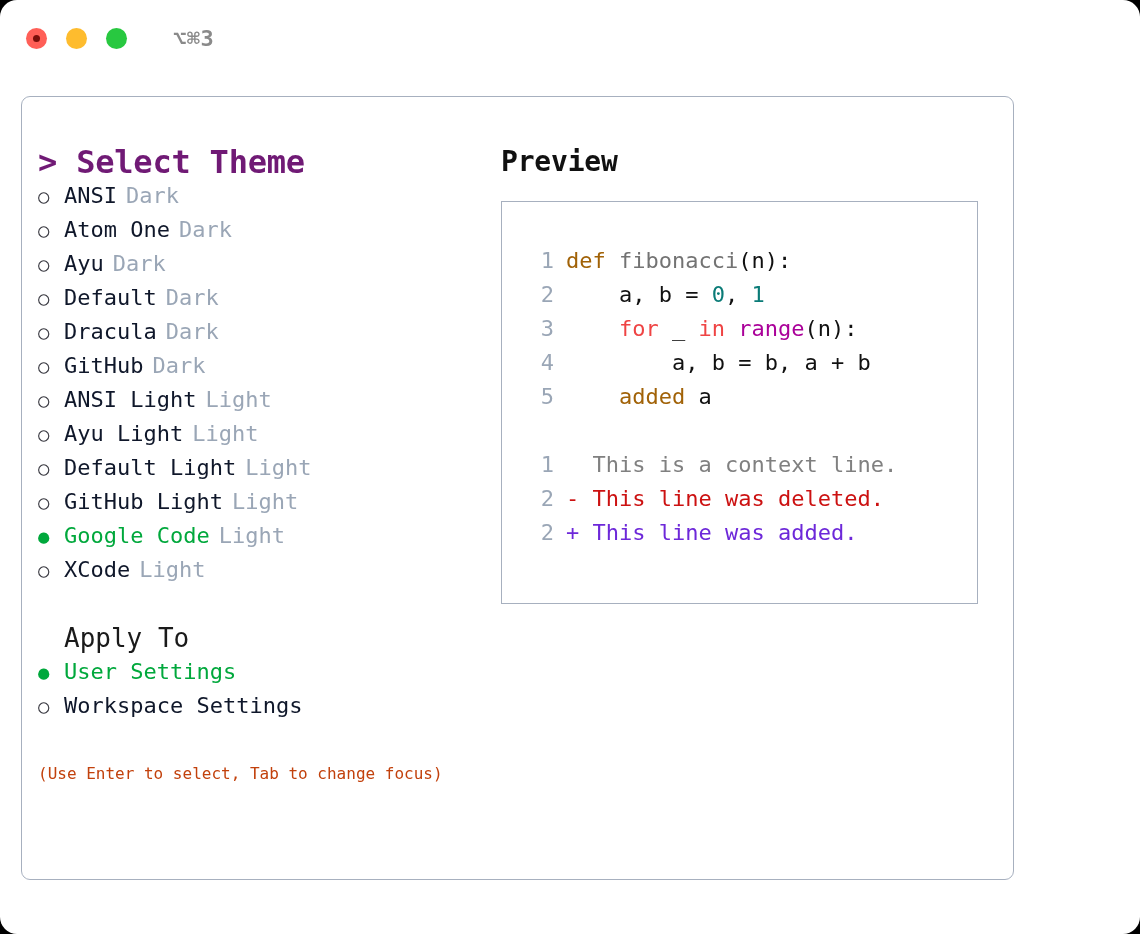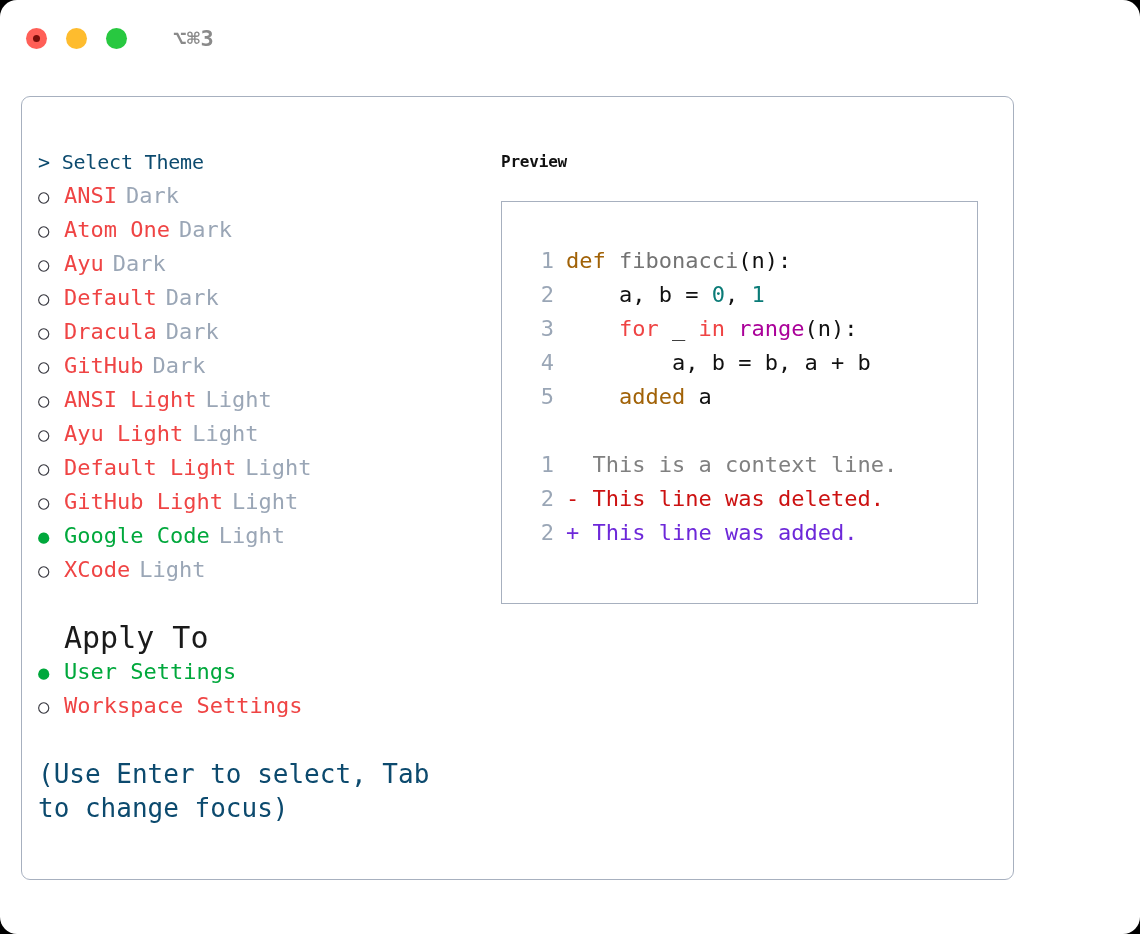--- a/index.html
+++ b/index.html
@@ -72,23 +72,23 @@
 
   
   .left-col {
     position: absolute;
     left: 16px;
     top: 48px;
     width: 450px;
   }
 
   .section-header {
-    font-size: 20px;
-    font-weight: 400;
-    color: #0c4a6e;
+    font-size: 32px;
+    font-weight: 700;
+    color: #701a75;
     letter-spacing: -0.2px;
     white-space: pre;
     line-height: 34px;
     height: 34px;
   }
 
   .opt-list { margin: 0; padding: 0; list-style: none; }
 
   .option {
     display: flex;
@@ -100,56 +100,56 @@
     cursor: default;
   }
   .bullet {
     width: 26px;
     flex: 0 0 26px;
     font-size: 19px;
     color: #3a3a42;
     line-height: 34px;
   }
   .option.selected .bullet { color: #00a83c; font-size: 19px; }
-  .opt-label { color: #ef4444; }
+  .opt-label { color: #0f172a; }
   .option.selected .opt-label { color: #00a83c; }
   .opt-kind {
     color: #9aa6b6;
     margin-left: 9px;
   }
 
   .spacer-block { height: 34px; }
 
   .apply-header {
-    font-size: 30px;
+    font-size: 26px;
     color: #1a1a1a;
     line-height: 34px;
     height: 34px;
     padding-left: 26px;
     white-space: pre;
   }
 
   .hint {
     margin-top: 34px;
-    font-size: 26px;
-    line-height: 34px;
-    color: #0c4a6e;
+    font-size: 16px;
+    line-height: 34px;
+    color: #c2410c;
     width: 420px;
     white-space: pre-wrap;
   }
 
   
   .right-col {
     position: absolute;
     left: 479px;
     top: 48px;
     width: 500px;
   }
   .preview-title {
-    font-size: 16px;
+    font-size: 28px;
     font-weight: 700;
     color: #111111;
     line-height: 34px;
     letter-spacing: -0.2px;
   }
   .preview-box {
     margin-top: 22px;
     width: 477px;
     height: 403px;
     border: 1.6px solid #a7b0bf;

